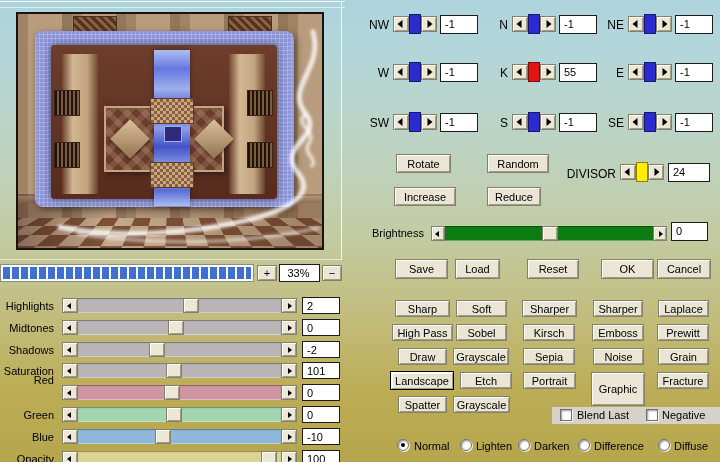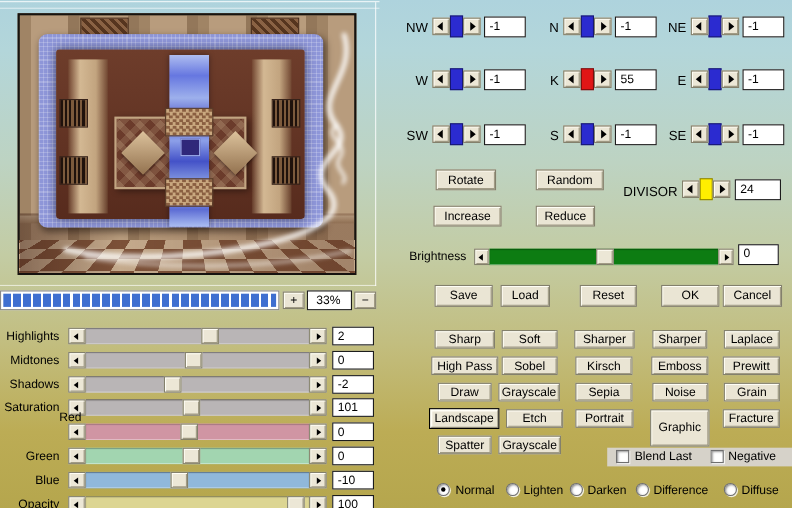--- a/index.html
+++ b/index.html
@@ -164,21 +164,21 @@
   <div class="sarr rr" style="left:281px;top:342px"></div>
   <div class="vbox" style="left:302px;top:341px;width:38px;height:17px">-2</div>
 
   <div class="lbl r" style="left:0;top:365px;width:54px">Saturation</div>
   <div class="sarr l" style="left:62px;top:363px"></div>
   <div class="track" style="left: 78px; top: 363px; width: 203px; background: rgb(185, 181, 182);"></div>
   <div class="sthumb" style="left:166px;top:363px"></div>
   <div class="sarr rr" style="left:281px;top:363px"></div>
   <div class="vbox" style="left:302px;top:362px;width:38px;height:17px">101</div>
 
-  <div class="lbl r" style="left:0;top:374px;width:74px">Red</div>
+  <div class="lbl r" style="left:0;top:374px;width:54px">Red</div>
   <div class="sarr l" style="left:62px;top:385px"></div>
   <div class="track" style="left: 78px; top: 385px; width: 203px; background: rgb(208, 149, 163);"></div>
   <div class="sthumb" style="left:164px;top:385px"></div>
   <div class="sarr rr" style="left:281px;top:385px"></div>
   <div class="vbox" style="left:302px;top:384px;width:38px;height:17px">0</div>
 
   <div class="lbl r" style="left:0;top:409px;width:54px">Green</div>
   <div class="sarr l" style="left:62px;top:407px"></div>
   <div class="track" style="left: 78px; top: 407px; width: 203px; background: rgb(162, 213, 176);"></div>
   <div class="sthumb" style="left:166px;top:407px"></div>

